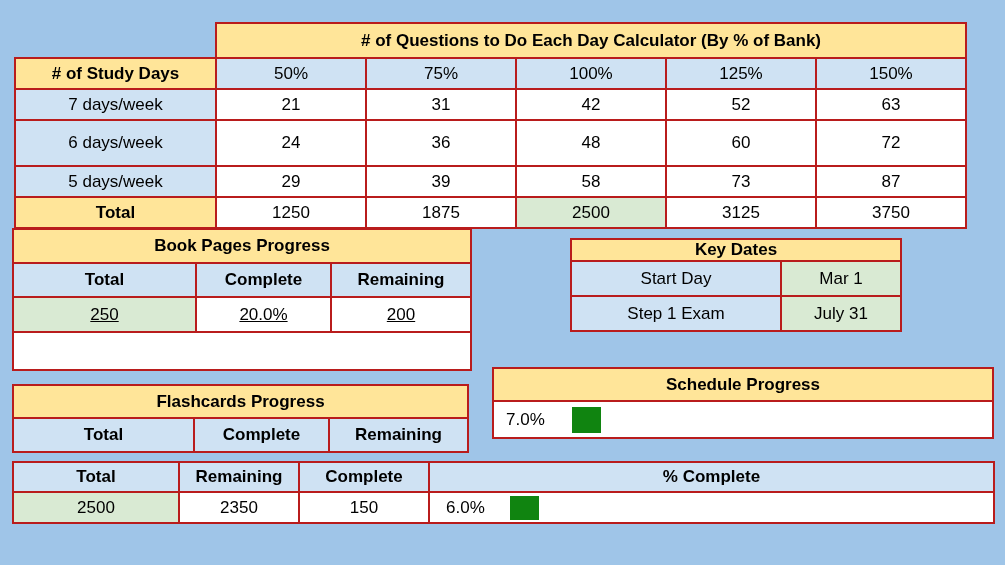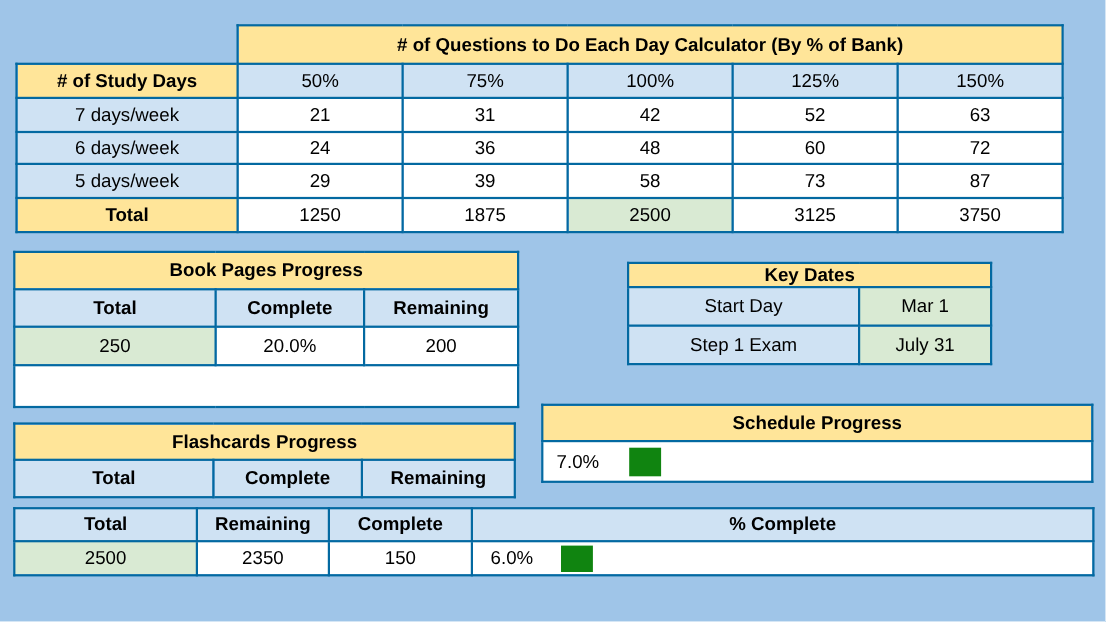--- a/index.html
+++ b/index.html
@@ -11,21 +11,21 @@
     font-family: "Liberation Sans", sans-serif;
     color: #000;
     overflow: hidden;
   }
   table.tbl {
     position: absolute;
     border-collapse: collapse;
     table-layout: fixed;
   }
   .tbl td {
-    border: 2px solid #0369a1;
+    border: 2px solid #b91c1c;
     text-align: center;
     vertical-align: middle;
     font-size: 17px;
     padding: 0;
     white-space: nowrap;
     overflow: hidden;
     background: #ffffff;
   }
   td.spacer { border: none; background: transparent; }
   .yellow { background: #FFE599 !important; font-weight: bold; }
@@ -73,21 +73,21 @@
       <td class="blue">150%</td>
     </tr>
     <tr style="height:31px;">
       <td class="blue">7 days/week</td>
       <td>21</td>
       <td>31</td>
       <td>42</td>
       <td>52</td>
       <td>63</td>
     </tr>
-    <tr style="height:29px;border-radius:13px;">
+    <tr style="height:46px;border-radius:13px;">
       <td class="blue">6 days/week</td>
       <td>24</td>
       <td>36</td>
       <td>48</td>
       <td>60</td>
       <td>72</td>
     </tr>
     <tr style="height:31px;">
       <td class="blue">5 days/week</td>
       <td>29</td>
@@ -115,21 +115,21 @@
       </colgroup>
     <tbody>
         <tr style="height:34px;">
       <td class="yellow" colspan="3">Book Pages Progress</td>
     </tr>
     <tr style="height:34px;">
       <td class="blue bold">Total</td>
       <td class="blue bold">Complete</td>
       <td class="blue bold">Remaining</td>
     </tr>
-    <tr style="height:35px;">
+    <tr style="height:35px;text-decoration:underline;">
       <td class="green">250</td>
       <td>20.0%</td>
       <td>200</td>
     </tr>
     <tr style="height:38px;">
       <td class="bar-cell" colspan="3">
         <div class="bar-track">
           <div class="bar-fill" style="width: 20%;"></div>
         </div>
       </td>

